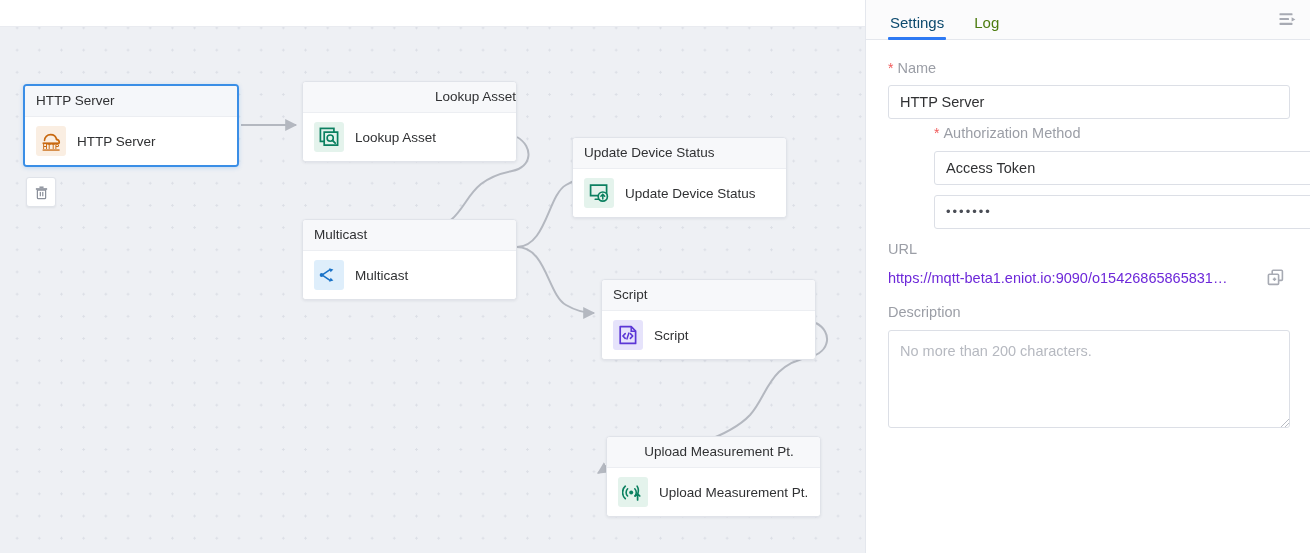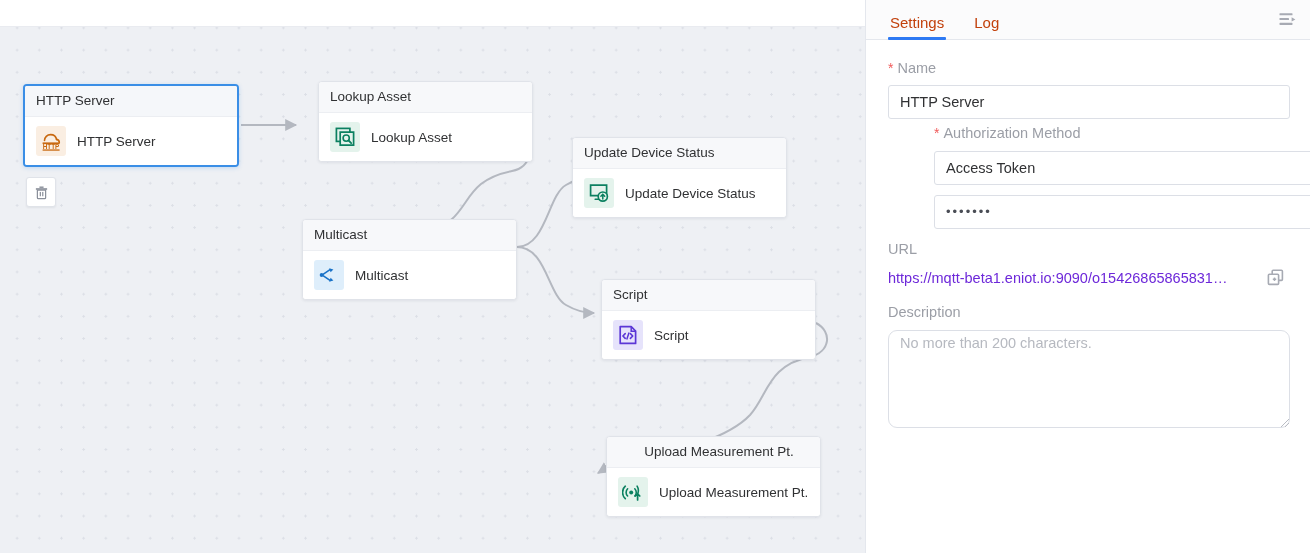--- a/index.html
+++ b/index.html
@@ -74,25 +74,25 @@
     position:relative;width:444px;height:553px;background:#ffffff;
     box-sizing:border-box;display:flex;flex-direction:column;
   }
   .panel-tabs{
     position:relative;height:40px;flex:0 0 40px;
     display:flex;align-items:flex-end;
     border-bottom:1px solid #e4e7ed;background:#fbfbfc;
     padding-left:22px;box-sizing:border-box;
   }
   .tab{
-    position:relative;font-size:15px;color:#c2410c;
+    position:relative;font-size:15px;color:#4d7c0f;
     padding:0 2px 9px 2px;margin-right:26px;cursor:pointer;
     line-height:1;white-space:nowrap;
   }
-  .tab.active{color:#c2410c;}
+  .tab.active{color:#0c4a6e;}
   .tab.active::after{
     content:"";position:absolute;left:0;right:0;bottom:-1px;
     height:3px;background:#2d79f3;border-radius:1px;
   }
   .panel-collapse{
     position:absolute;right:10px;top:8px;width:24px;height:24px;
     display:flex;align-items:center;justify-content:center;cursor:pointer;
   }
 
   .panel-body{
@@ -124,22 +124,22 @@
     width:372px;font-size:14.5px;color:#6d28d9;line-height:20px;
     white-space:nowrap;overflow:hidden;text-overflow:ellipsis;
     padding-top:2px;
   }
   .copy-btn{
     width:22px;height:22px;margin-left:4px;flex:0 0 22px;cursor:pointer;
     display:flex;align-items:center;justify-content:center;
   }
   .ta{
     position:relative;width:402px;height:98px;box-sizing:border-box;
-    border:1px solid #dcdfe6;border-radius:9px;background:#fff;
-    font-size:14.5px;color:#b6b9c0;padding:3px 11px;line-height:1.3;
+    border:1px solid #dcdfe6;border-radius:3px;background:#fff;
+    font-size:14.5px;color:#b6b9c0;padding:11px 11px;line-height:1.3;
   }
   .ta-grip{
     position:absolute;right:3px;bottom:2px;width:11px;height:11px;
     color:#b9bcc4;
   }
 </style>
 </head>
 <body>
 
 <div class="app">
@@ -190,21 +190,21 @@
       <div class="trash-btn" style="left:26px;top:150px;">
         <svg width="15" height="15" viewBox="0 0 16 16">
           <rect x="2" y="3.4" width="12" height="1.7" fill="#8a8f9a"></rect>
           <rect x="5.8" y="1.6" width="4.4" height="1.5" fill="#8a8f9a"></rect>
           <path d="M3.6 5.4 h8.8 v8.2 a1 1 0 0 1 -1 1 h-6.8 a1 1 0 0 1 -1 -1 z" fill="none" stroke="#8a8f9a" stroke-width="1.3"></path>
           <rect x="6.1" y="7.4" width="1.3" height="4.6" fill="#8a8f9a"></rect>
           <rect x="8.7" y="7.4" width="1.3" height="4.6" fill="#8a8f9a"></rect>
         </svg>
       </div>
 
-      <div class="node" style="left:318px;top:54px;width:215px;">
+      <div class="node" style="left:302px;top:54px;width:215px;text-align:right;">
         <div class="node-header">Lookup Asset</div>
         <div class="node-body">
           <div class="node-icon ic-green">
             <svg width="22" height="22" viewBox="0 0 22 22">
               <rect x="2.4" y="2.4" width="13.5" height="13" fill="none" stroke="#0b8060" stroke-width="1.7"></rect>
               <path d="M6.2 6.2 h13.4 v13 h-13.4 z" fill="#e4f3ec" stroke="#0b8060" stroke-width="1.7"></path>
               <circle cx="12.2" cy="12.1" r="3.1" fill="none" stroke="#0b8060" stroke-width="1.6"></circle>
               <line x1="14.6" y1="14.5" x2="17.2" y2="17.1" stroke="#0b8060" stroke-width="1.8" stroke-linecap="round"></line>
             </svg>
           </div>

